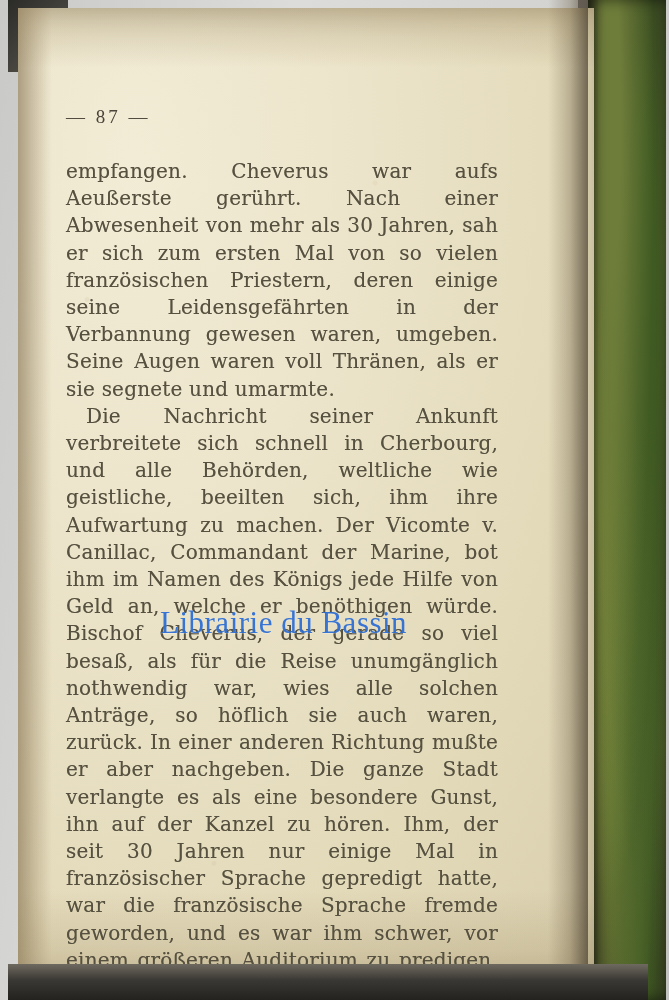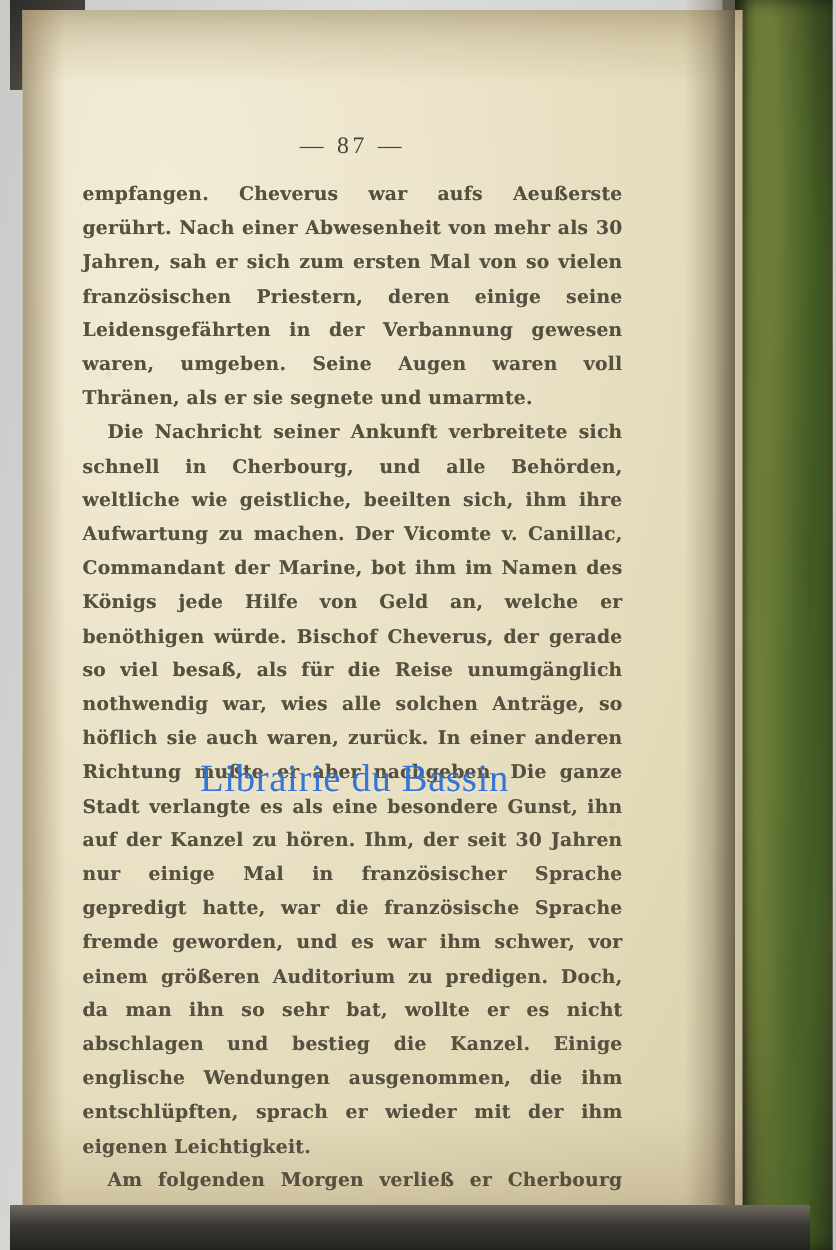--- a/index.html
+++ b/index.html
@@ -119,36 +119,36 @@
   }
 
   
   .textblock {
     position: absolute;
     left: 48px;
     top: 98px;
     width: 432px;
   }
   .folio {
-    text-align: center;
+    text-align: left;
     font-size: 19px;
     letter-spacing: 3px;
     color: #4a443a;
-    margin-bottom: 14px;
+    margin-bottom: 30px;
     font-family: "Liberation Serif", serif;
   }
   .para {
-    font-size: 15px;
+    font-size: 20px;
     line-height: 27.2px;
     color: #55503f;
     text-align: justify;
     margin: 0 0 0 0;
     letter-spacing: .2px;
     font-family: "DejaVu Serif", serif;
-    font-weight: 700;
+    font-weight: 400;
     text-shadow: 0 0 .4px rgba(60,52,35,.4);
   }
   .para + .para { text-indent: 20px; }
 
   
   .watermark {
     position: absolute;
     left: 160px;
     top: 605px;
     font-size: 31px;

